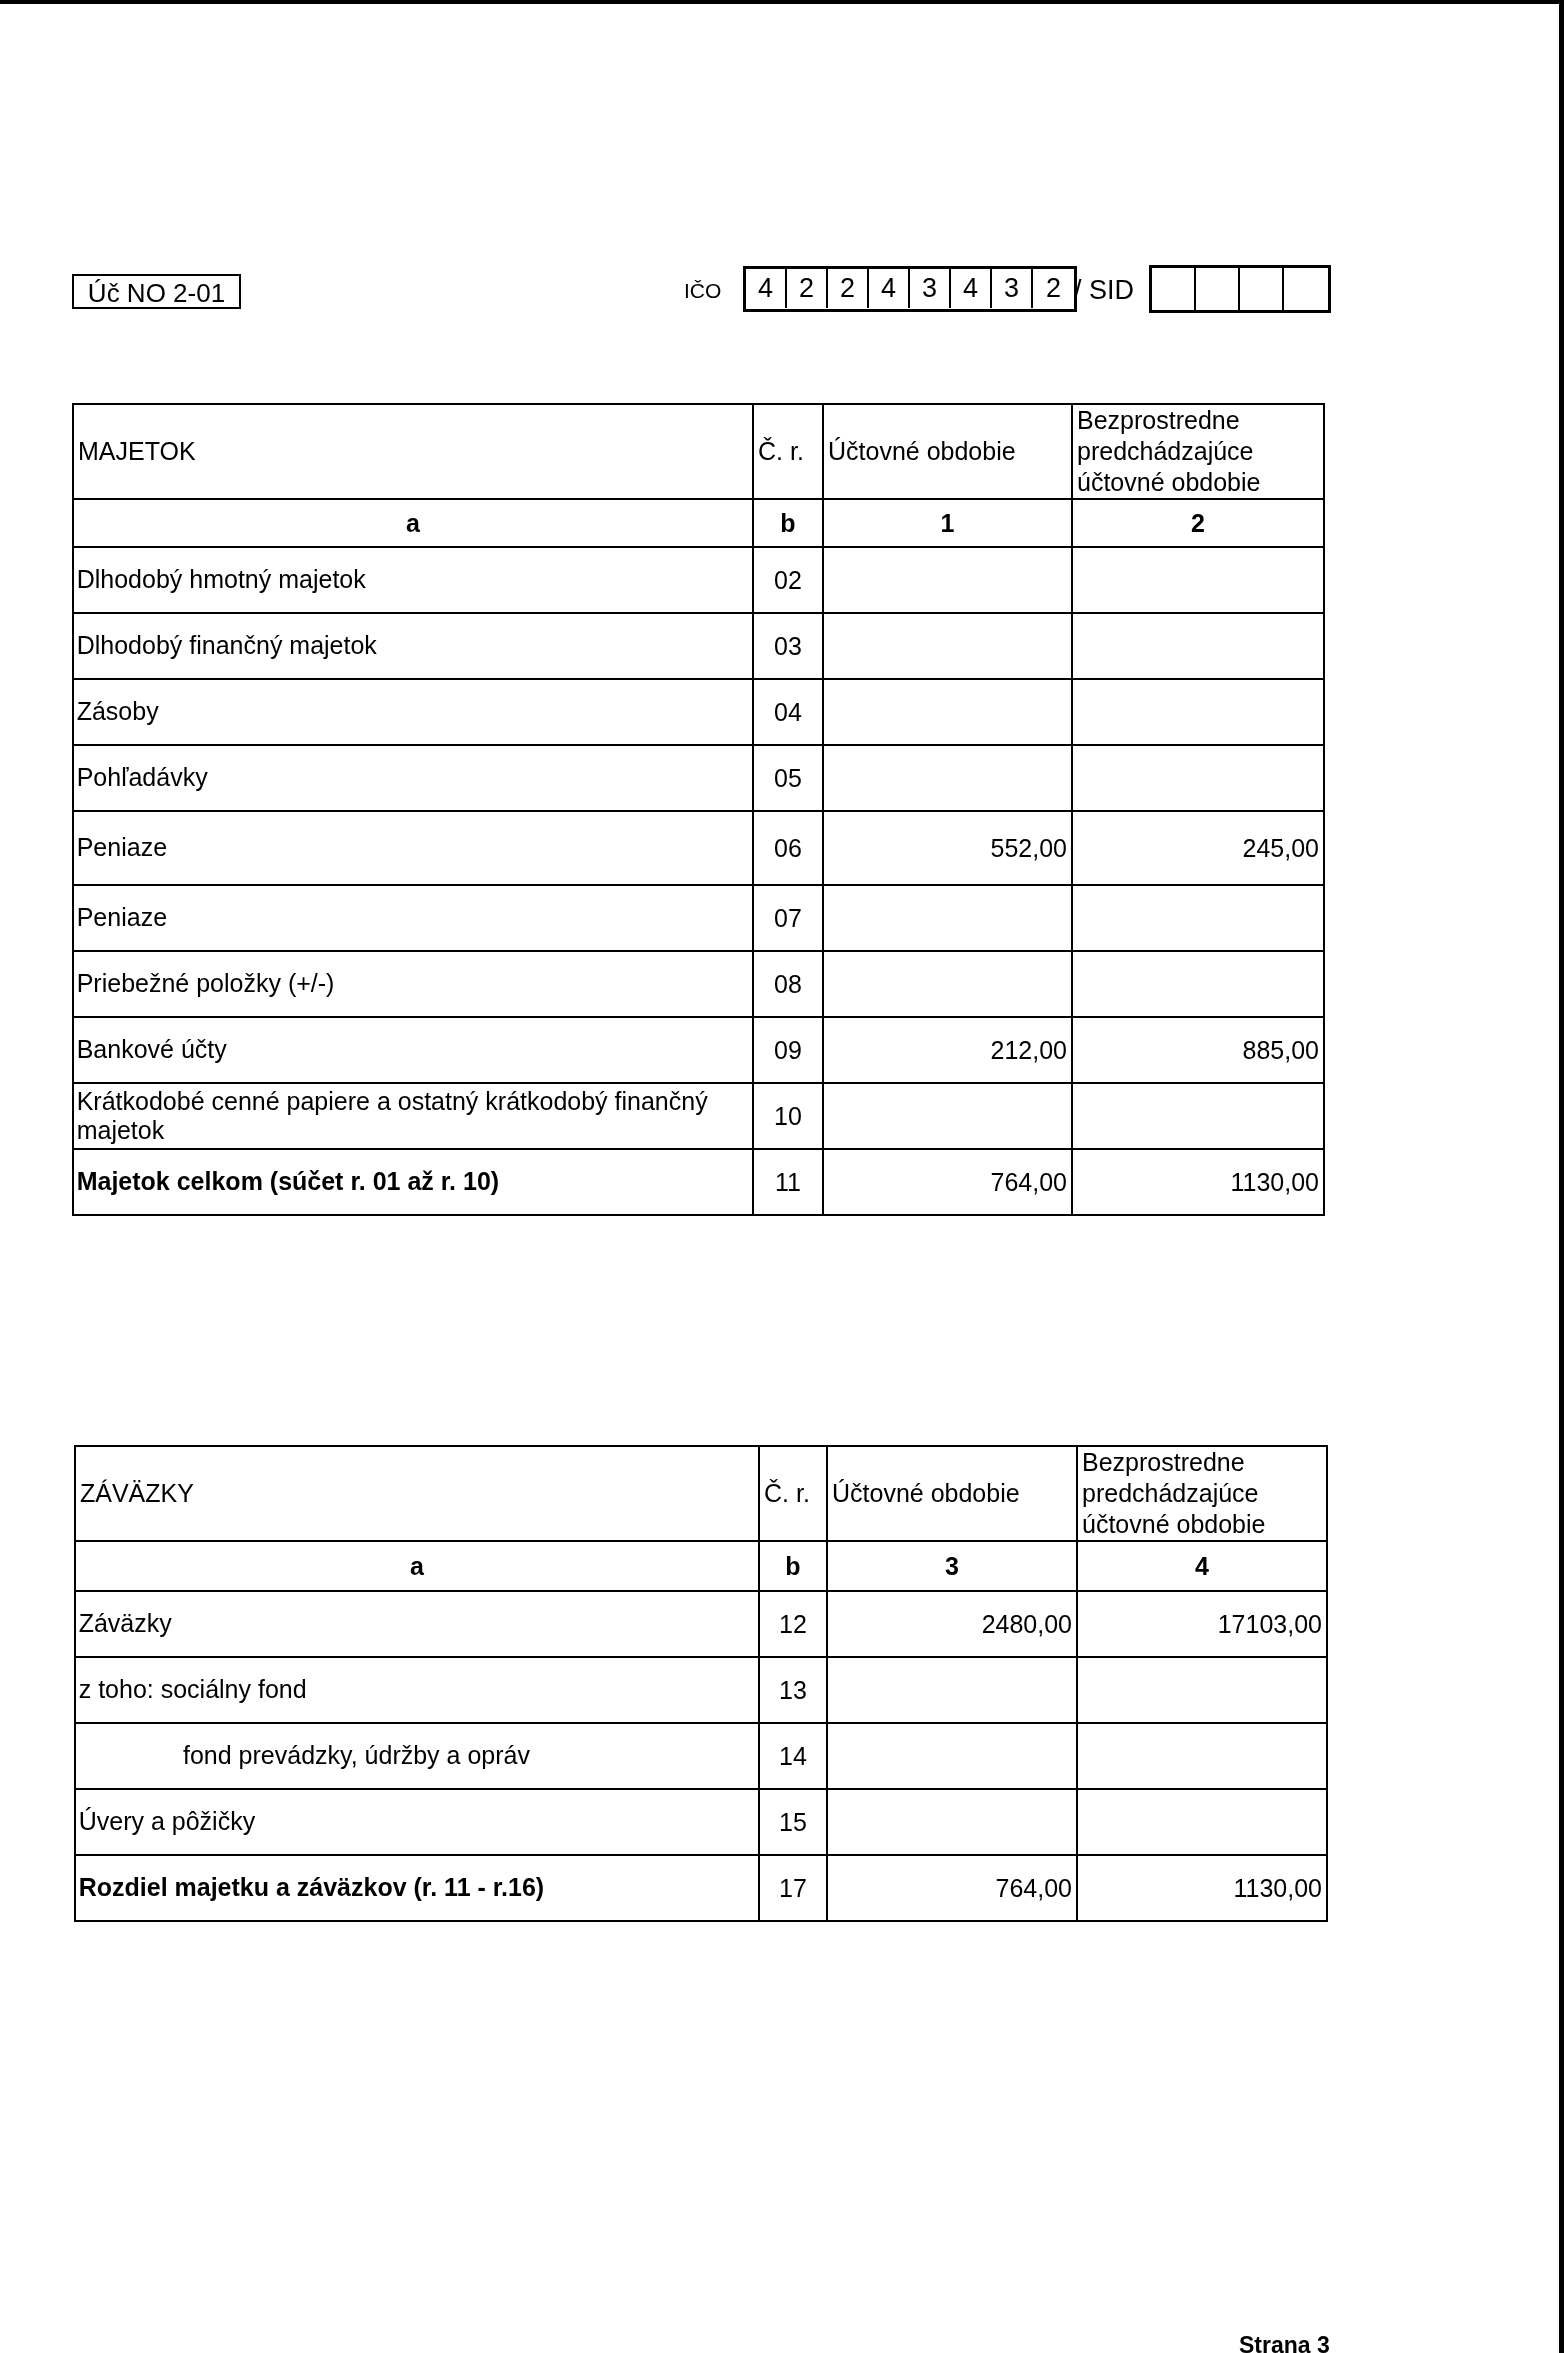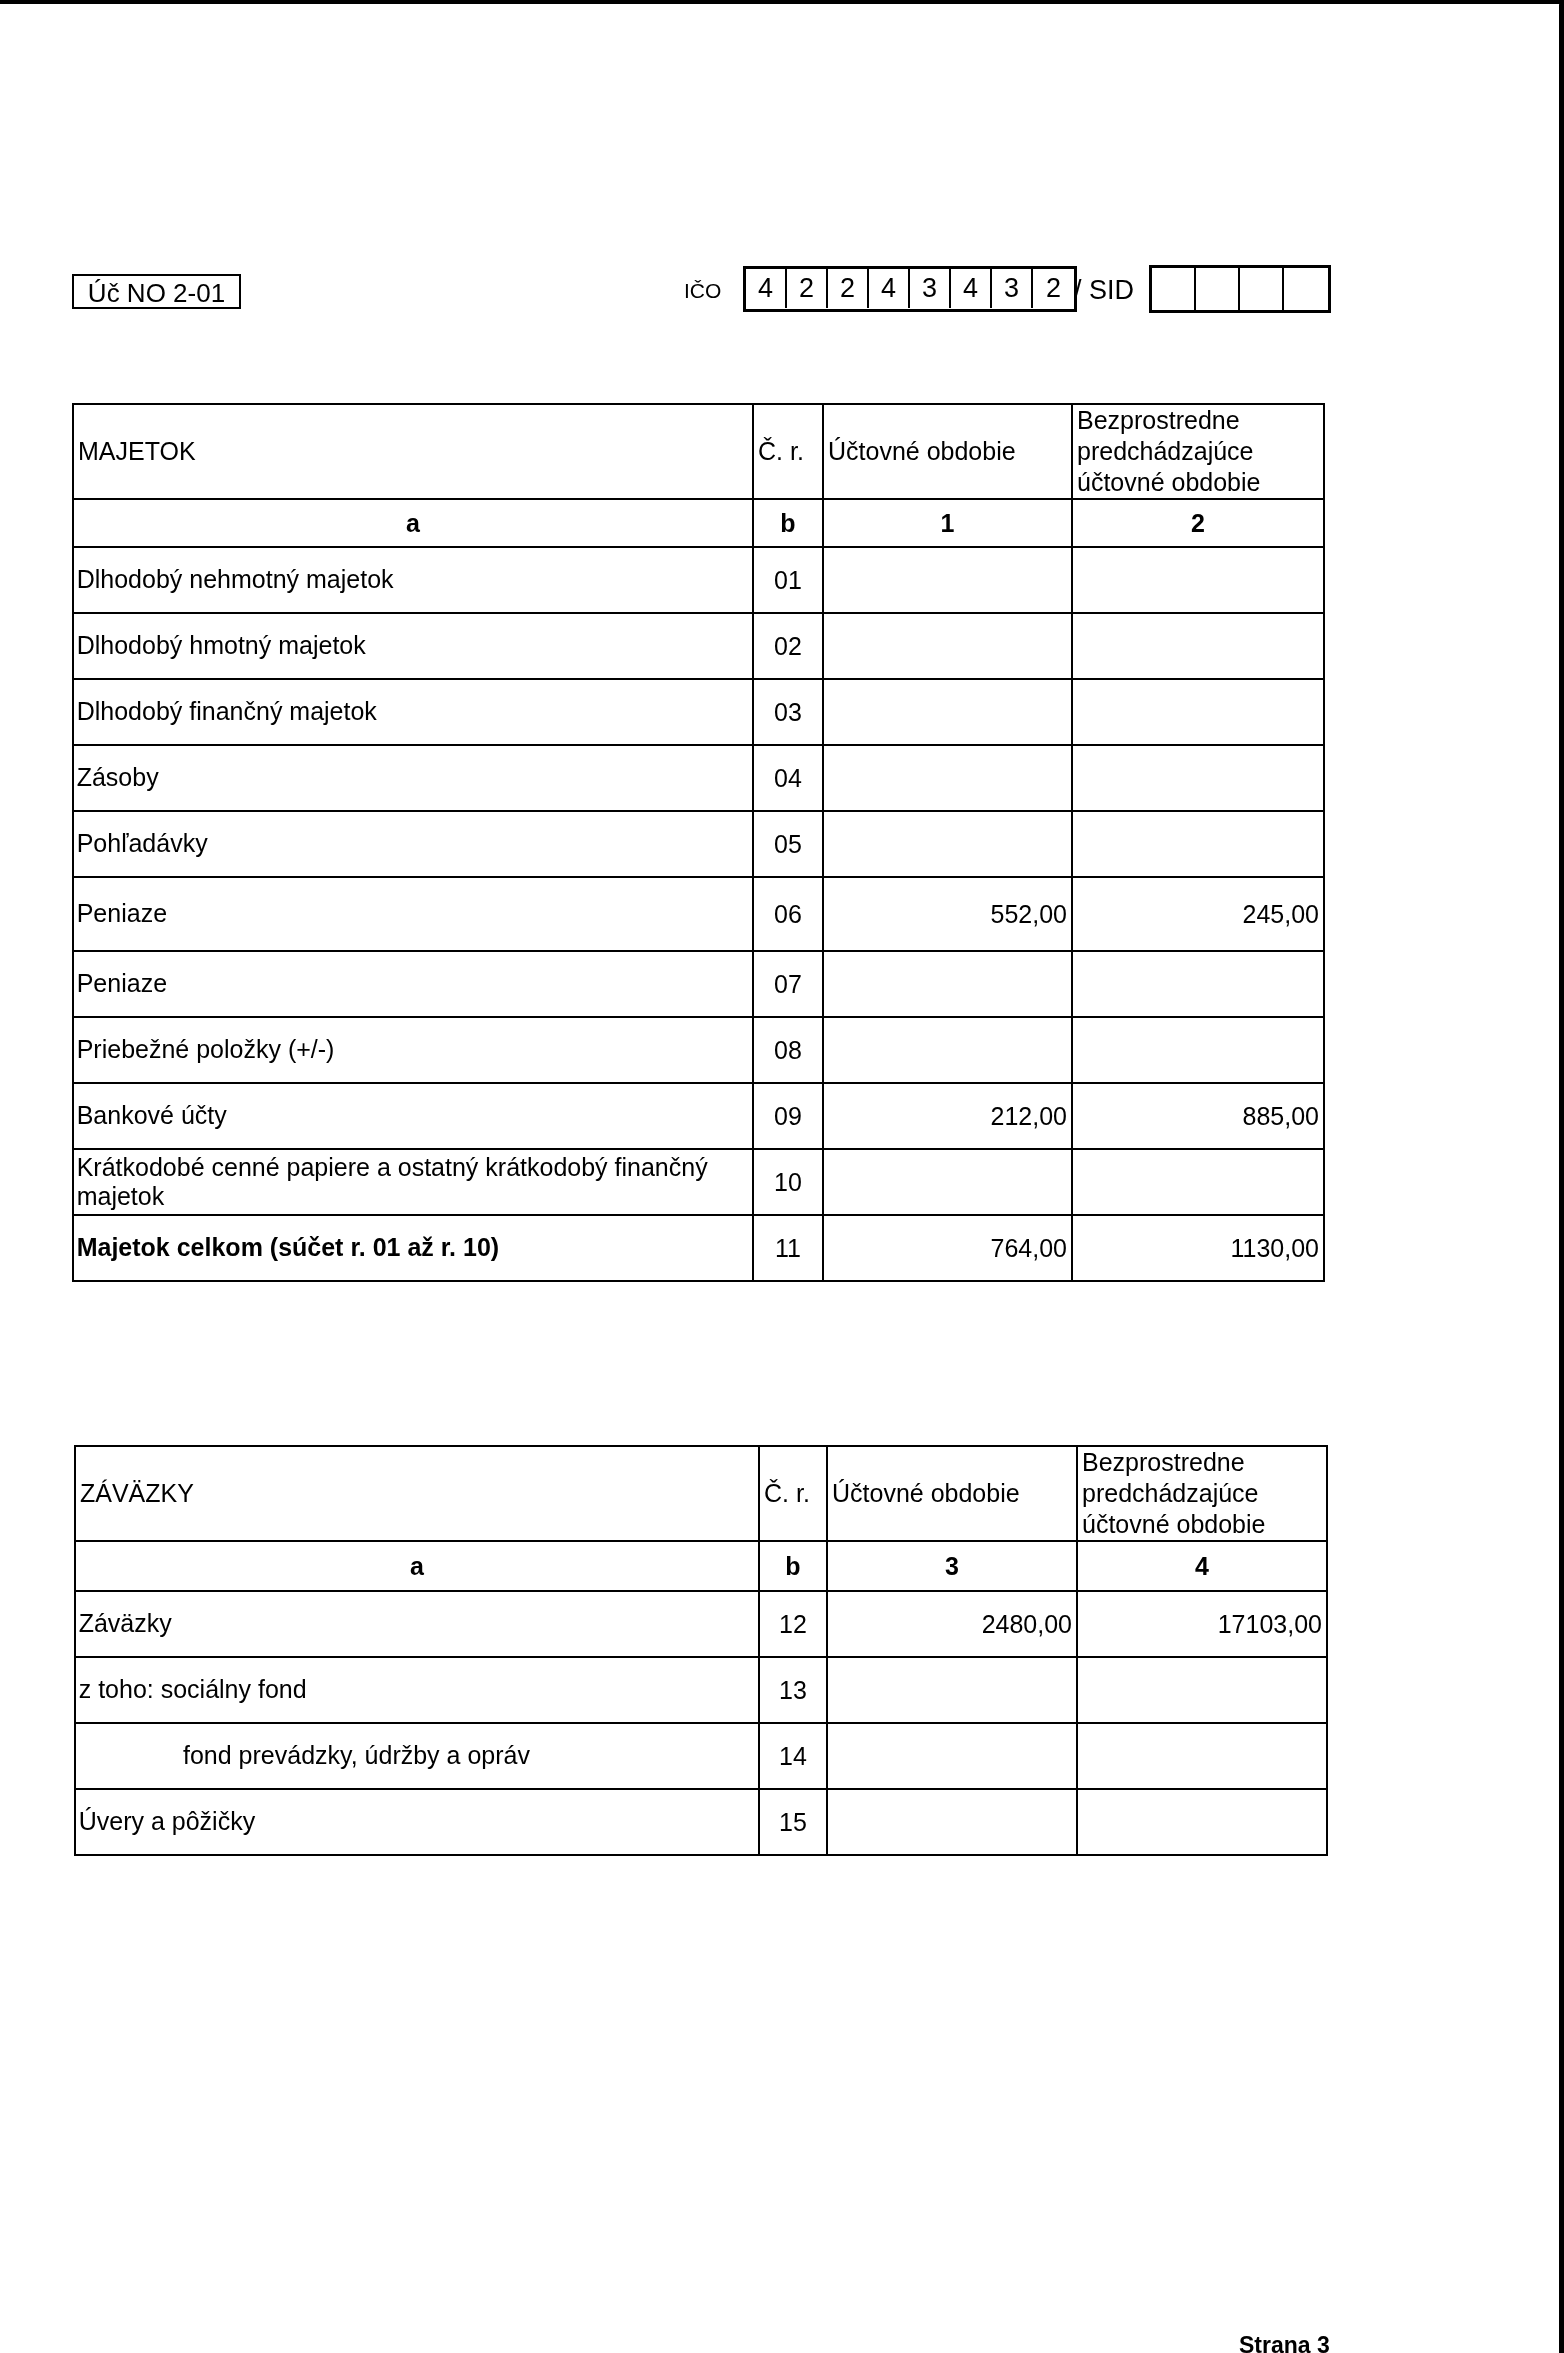--- a/index.html
+++ b/index.html
@@ -72,26 +72,20 @@
     <td>Účtovné obdobie</td>
     <td>Bezprostredne predchádzajúce účtovné obdobie</td>
   </tr>
   <tr class="sub" style="height:48px">
     <td>a</td>
     <td>b</td>
     <td>1</td>
     <td>2</td>
   </tr>
   <tr class="row" style="height:66px">
-    <td class="label">Dlhodobý nehmotný majetok</td>
-    <td class="num">01</td>
-    <td class="val"></td>
-    <td class="val"></td>
-  </tr>
-  <tr class="row" style="height:66px">
     <td class="label">Dlhodobý hmotný majetok</td>
     <td class="num">02</td>
     <td class="val"></td>
     <td class="val"></td>
   </tr>
   <tr class="row" style="height:66px">
     <td class="label">Dlhodobý finančný majetok</td>
     <td class="num">03</td>
     <td class="val"></td>
     <td class="val"></td>
@@ -184,17 +178,23 @@
     <td class="num">14</td>
     <td class="val"></td>
     <td class="val"></td>
   </tr>
   <tr class="row" style="height:66px">
     <td class="label">Úvery a pôžičky</td>
     <td class="num">15</td>
     <td class="val"></td>
     <td class="val"></td>
   </tr>
+  <tr class="row bold" style="height:66px">
+    <td class="label">Rozdiel majetku a záväzkov (r. 11 - r.16)</td>
+    <td class="num">17</td>
+    <td class="val">764,00</td>
+    <td class="val">1130,00</td>
+  </tr>
 </tbody>
   </table>
 
 <div class="page-no">Strana 3</div>
 
 
 </body></html>

